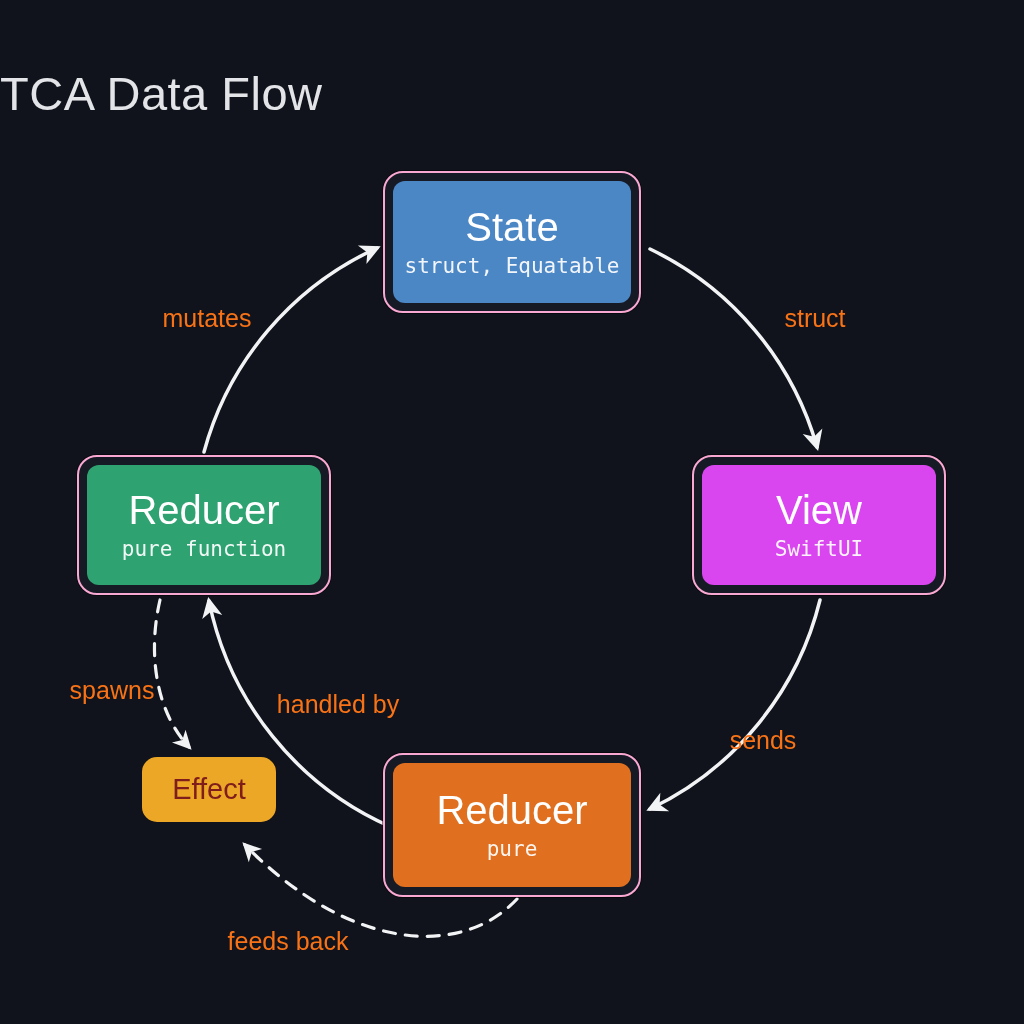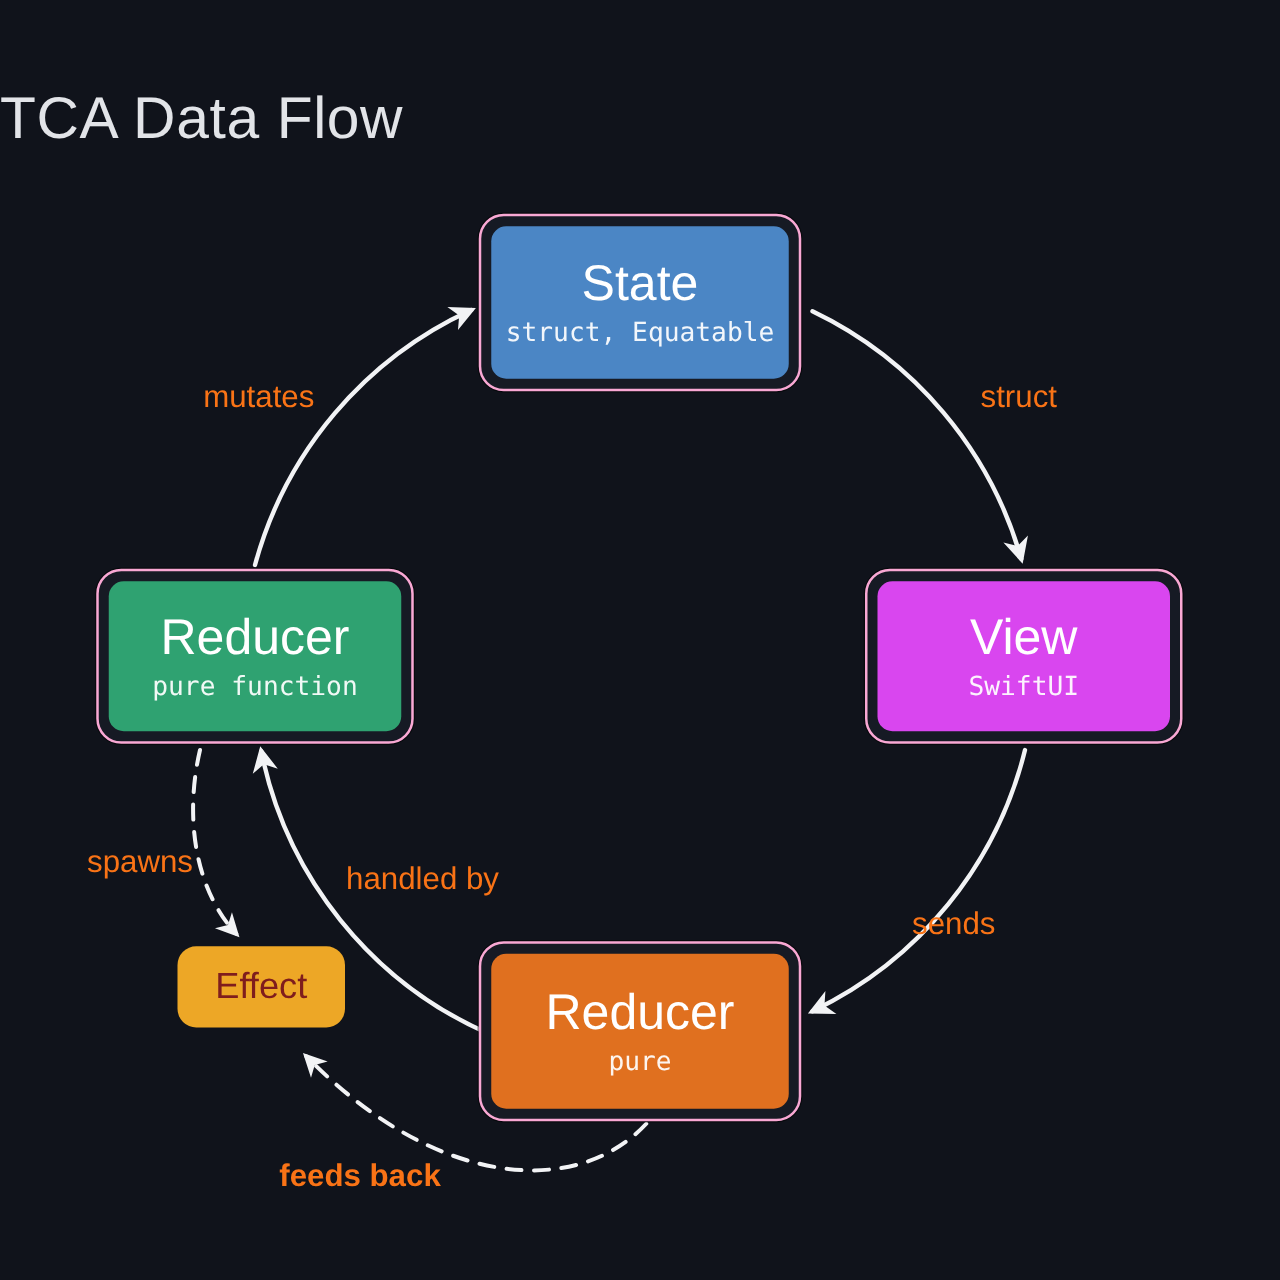--- a/index.html
+++ b/index.html
@@ -157,15 +157,15 @@
 
   <div class="effect-node" style="background-color: rgb(237, 167, 38);">
     <div class="effect-title">Effect</div>
   </div>
 
   <div class="elabel" style="left:207px; top:318px;">mutates</div>
   <div class="elabel" style="left:815px; top:318px;">struct</div>
   <div class="elabel" style="left:763px; top:740px;">sends</div>
   <div class="elabel" style="left:338px; top:704px;">handled by</div>
   <div class="elabel" style="left:112px; top:690px;">spawns</div>
-  <div class="elabel" style="left:288px; top:941px;font-weight:bold;">feeds back</div>
+  <div class="elabel" style="left:288px; top:941px;">feeds back</div>
 
 </div>
 
 </body></html>

